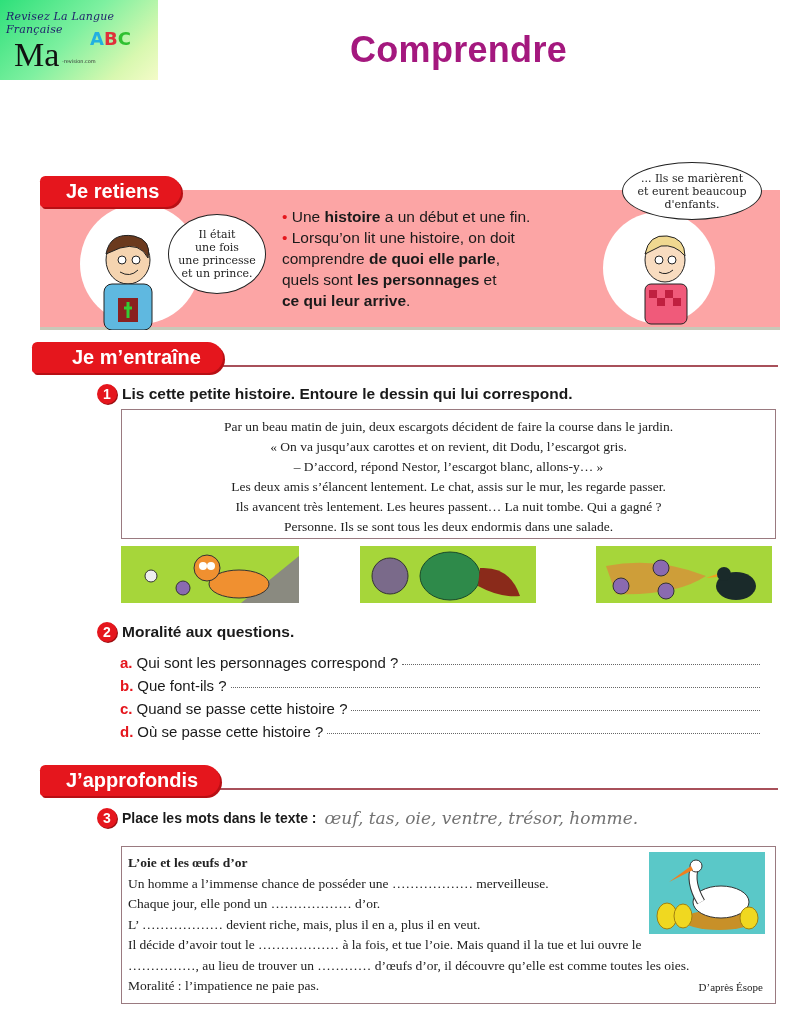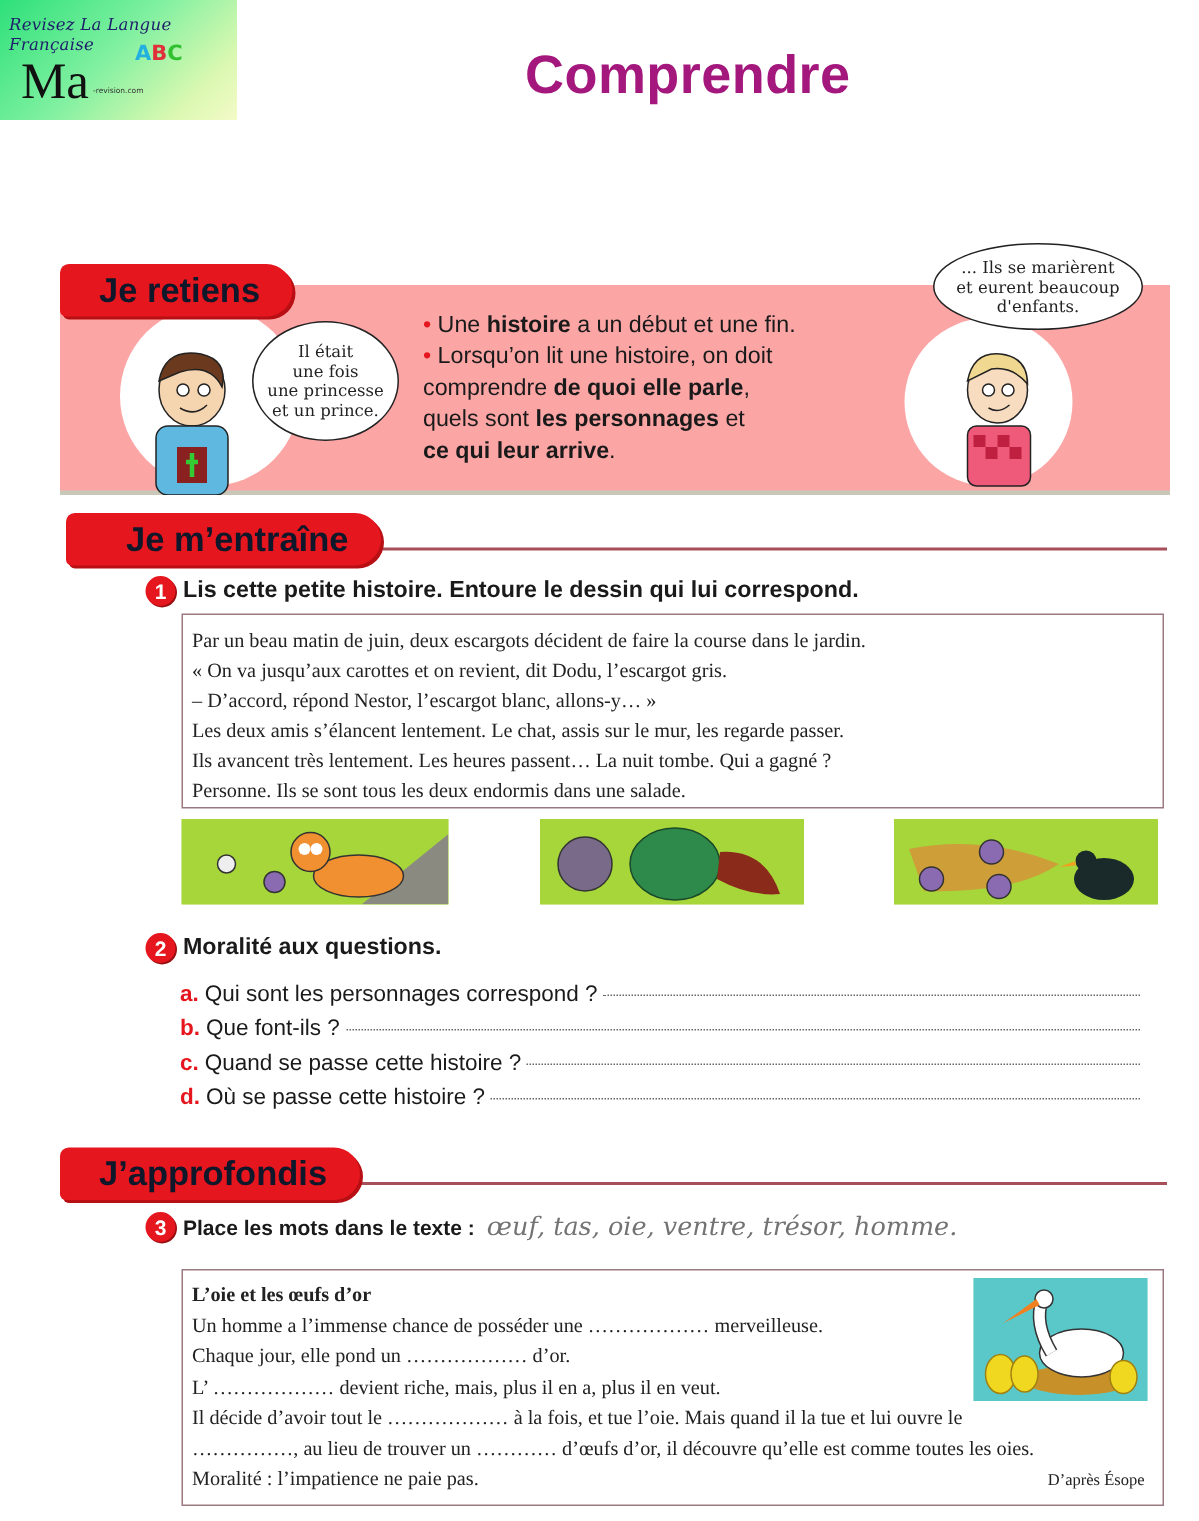--- a/index.html
+++ b/index.html
@@ -6,32 +6,32 @@
     html, body { width: 799px; height: 1014px; background: #fff; overflow: hidden; }
     body { position: relative; font-family: "DejaVu Sans", sans-serif; color: #1a1a1a; }
 
     
     .logo { position: absolute; left: 0; top: 0; width: 158px; height: 80px;
       background: linear-gradient(135deg, #2ee07a 0%, #7ef0a0 45%, #d8f8b0 80%, #f4fbc8 100%); }
     .logo .tagline { position: absolute; left: 6px; top: 10px; font-family: "DejaVu Serif", serif;
       font-style: italic; font-size: 11px; color: #1d1d6a; letter-spacing: 0.2px; }
     .logo .ma { position: absolute; left: 14px; top: 36px; font-family: "Liberation Serif", serif; font-size: 34px; color: #111; }
     .logo .small { position: absolute; left: 62px; top: 58px; font-size: 5px; color: #333; }
-    .logo .abc { position: absolute; left: 90px; top: 28px; font-weight: bold; font-size: 14px; }
+    .logo .abc { position: absolute; left: 90px; top: 28px; font-weight: bold; font-size: 18px; }
     .logo .abc span:nth-child(1) { color: #22b0e0; }
     .logo .abc span:nth-child(2) { color: #e0303a; }
     .logo .abc span:nth-child(3) { color: #30c030; }
 
     
     .page-title { position: absolute; left: 350px; top: 30px; font-family: "Liberation Sans", sans-serif;
       font-weight: bold; font-size: 36px; line-height: 40px; color: #a4187e; letter-spacing: 0.3px; }
 
     
-    .section-tab { position: absolute; background: #e5161d; color: #0f172a; font-family: "Liberation Sans", sans-serif;
-      font-weight: bold; font-size: 23px; padding: 4px 22px 4px 26px; border-radius: 6px 18px 18px 4px;
+    .section-tab { position: absolute; background: #e5161d; color: #ffffff; font-family: "Liberation Sans", sans-serif;
+      font-weight: bold; font-size: 20px; padding: 4px 22px 4px 26px; border-radius: 6px 18px 18px 4px;
       box-shadow: 2px 2px 0 #b80f14; }
     .section-rule { position: absolute; height: 2px; background: #a8505a; }
 
     
     .retiens-box { position: absolute; left: 40px; top: 190px; width: 740px; height: 140px;
       background: #fca5a5; border-bottom: 3px solid #c8c8b8; }
     .circle { position: absolute; border-radius: 50%; background: #fff; }
     .bubble { position: absolute; background: #fff; border: 1.5px solid #222; border-radius: 50%;
       font-family: "DejaVu Serif", serif; font-size: 11px; text-align: center; line-height: 13px; color: #222;
       display: flex; align-items: center; justify-content: center; }
@@ -42,21 +42,21 @@
 
     
     .exo { position: absolute; font-family: "Liberation Sans", sans-serif; font-weight: bold; font-size: 15.5px; color: #1a1a1a;
       display: flex; align-items: center; }
     .num-badge { width: 20px; height: 20px; border-radius: 50%; background: #e5161d; color: #fff;
       font-size: 14px; font-weight: bold; display: inline-flex; align-items: center; justify-content: center; margin-right: 5px;
       box-shadow: 1px 1px 0 #9a0d10; }
 
     
     .story-box { position: absolute; left: 121px; top: 409px; width: 655px; height: 130px; border: 1px solid #9a7a80;
-      padding: 7px 6px; font-family: "Liberation Serif", serif; font-size: 13.5px; line-height: 20px; color: #222; }
+      padding: 7px 6px; font-family: "Liberation Serif", serif; font-size: 13.5px; line-height: 20px; color: #222; text-align: center; }
 
     
     .pic { position: absolute; top: 546px; height: 57px; background: #a6d63a; overflow: hidden; }
     .pic svg { width: 100%; height: 100%; display: block; }
 
     
     .questions { position: absolute; left: 120px; top: 651px; width: 640px; font-family: "Liberation Sans", sans-serif;
       font-size: 15px; line-height: 23px; color: #1a1a1a; }
     .q-row { display: flex; align-items: baseline; white-space: nowrap; }
     .q-letter { color: #e5161d; font-weight: bold; margin-right: 4px; }
@@ -133,21 +133,21 @@
 
 <div class="retiens-text">
   <div><span class="dot">• </span><span>Une </span><b>histoire</b><span> a un début et une fin.</span></div>
   <div><span class="dot">• </span><span>Lorsqu’on lit une histoire, on doit</span></div>
   <div><span>comprendre </span><b>de quoi elle parle</b><span>,</span></div>
   <div><span>quels sont </span><b>les personnages</b><span> et</span></div>
   <div><b>ce qui leur arrive</b><span>.</span></div>
 </div>
 
 <div class="section-rule" style="left:200px; top:365px; width:578px;"></div>
-<div class="section-tab" style="left:44px; top:342px;padding-left:40px;">Je m’entraîne</div>
+<div class="section-tab" style="left:32px; top:342px;padding-left:40px;">Je m’entraîne</div>
 
 <div class="exo" style="left:97px; top:384px;">
   <span class="num-badge">1</span>
   <span>Lis cette petite histoire. Entoure le dessin qui lui correspond.</span>
 </div>
 
 <div class="story-box">
   <div>Par un beau matin de juin, deux escargots décident de faire la course dans le jardin.</div>
   <div>« On va jusqu’aux carottes et on revient, dit Dodu, l’escargot gris.</div>
   <div>– D’accord, répond Nestor, l’escargot blanc, allons-y… »</div>

